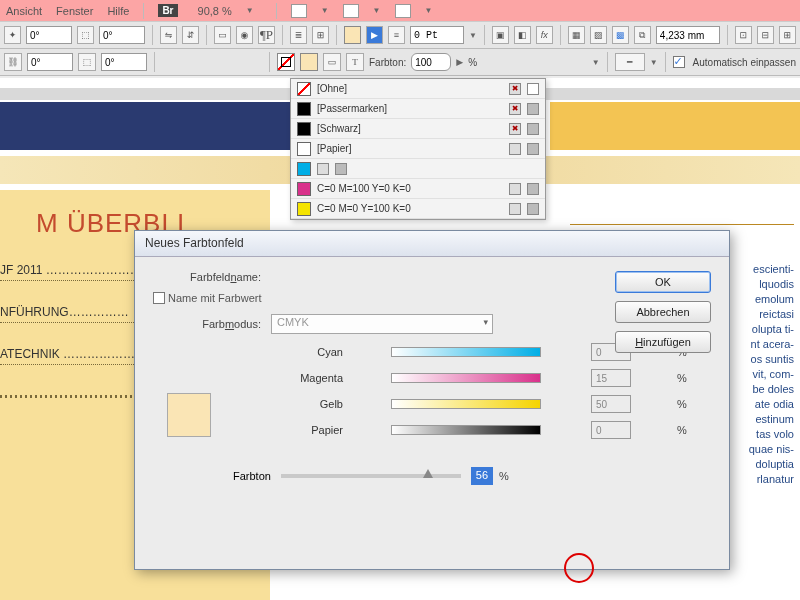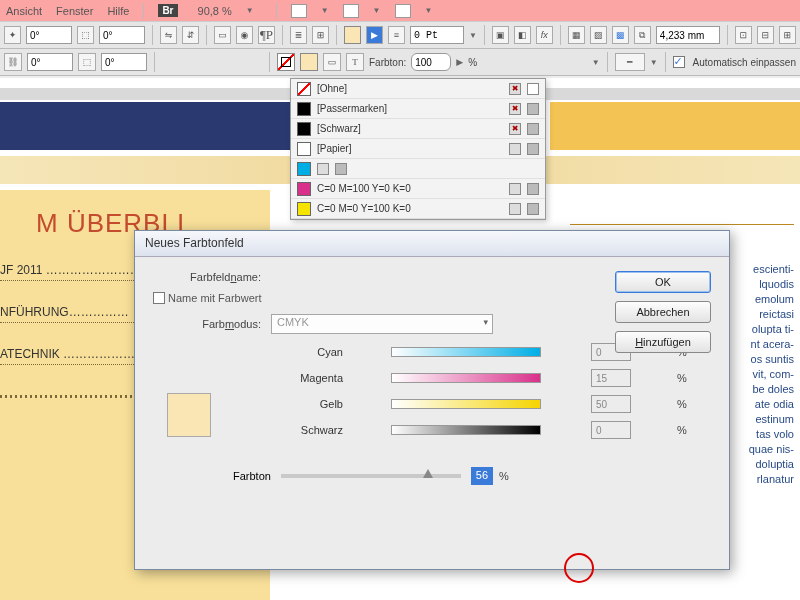--- a/index.html
+++ b/index.html
@@ -279,21 +279,21 @@
           <input class="pct-box ro" readonly="" value="15" style="">
           <span class="pct">%</span>
         </div>
         <div class="cmyk-row">
           <div class="clbl">Gelb</div>
           <div class="grad y"></div>
           <input class="pct-box ro" readonly="" value="50" style="">
           <span class="pct">%</span>
         </div>
         <div class="cmyk-row">
-          <div class="clbl">Schwarz</div>
+          <div class="clbl">Papier</div>
           <div class="grad k"></div>
           <input class="pct-box ro" readonly="" value="0" style="">
           <span class="pct">%</span>
         </div>
       </div>
 
     <div class="tint-row">
       <span class="flbl" style="width:auto">Farbton</span>
       <div class="tint-track">
           <div class="tint-thumb"></div>

